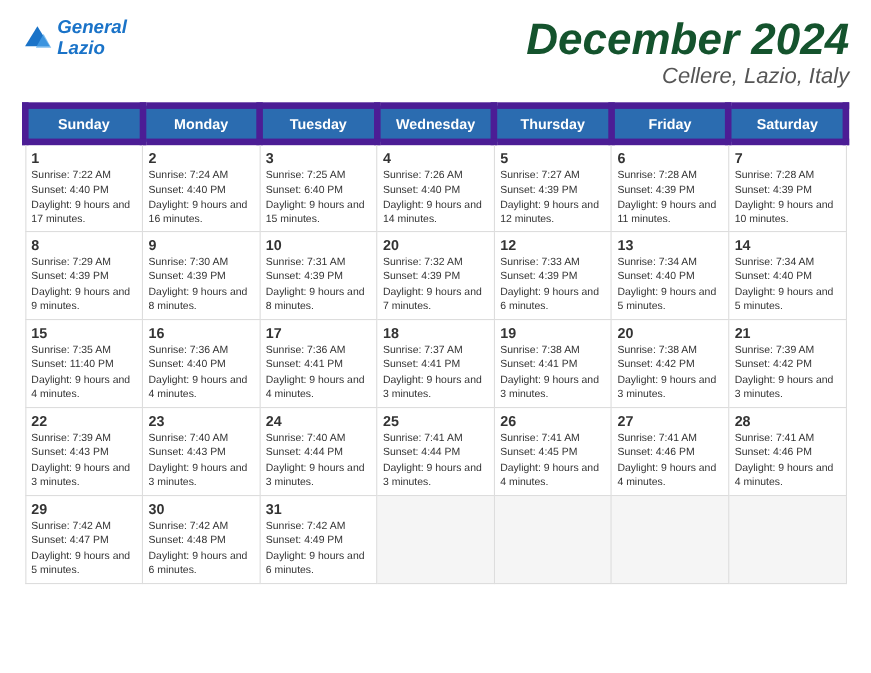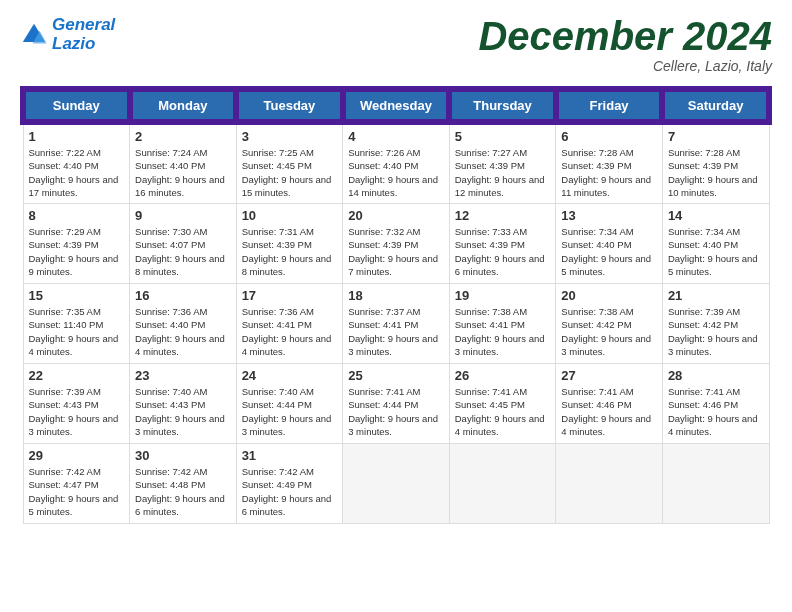--- a/index.html
+++ b/index.html
@@ -33,21 +33,21 @@
     .title-block {
       text-align: right;
     }
     .month-title {
       font-size: 40px;
       font-weight: bold;
       color: #14532d;
       line-height: 1;
     }
     .location {
-      font-size: 14px;
+      font-size: 20px;
       color: #555;
       margin-top: 2px;
     }
     table {
       width: 100%;
       border-collapse: collapse;
       table-layout: fixed;
     }
     th {
       background-color: #2b6cb0;
@@ -125,21 +125,21 @@
           </td>
           <td>
             <span class="day-num">2</span>
             <div class="cell-text" style="white-space: pre-line;">Sunrise: 7:24 AM
 Sunset: 4:40 PM
 Daylight: 9 hours and 16 minutes.</div>
           </td>
           <td>
             <span class="day-num">3</span>
             <div class="cell-text" style="white-space: pre-line;">Sunrise: 7:25 AM
-Sunset: 4:45 PM
+Sunset: 6:40 PM
 Daylight: 9 hours and 15 minutes.</div>
           </td>
           <td>
             <span class="day-num">4</span>
             <div class="cell-text" style="white-space: pre-line;">Sunrise: 7:26 AM
 Sunset: 4:40 PM
 Daylight: 9 hours and 14 minutes.</div>
           </td>
           <td>
             <span class="day-num">5</span>
@@ -163,21 +163,21 @@
         <tr>
           <td>
             <span class="day-num">8</span>
             <div class="cell-text" style="white-space: pre-line;">Sunrise: 7:29 AM
 Sunset: 4:39 PM
 Daylight: 9 hours and 9 minutes.</div>
           </td>
           <td>
             <span class="day-num">9</span>
             <div class="cell-text" style="white-space: pre-line;">Sunrise: 7:30 AM
-Sunset: 4:07 PM
+Sunset: 4:39 PM
 Daylight: 9 hours and 8 minutes.</div>
           </td>
           <td>
             <span class="day-num">10</span>
             <div class="cell-text" style="white-space: pre-line;">Sunrise: 7:31 AM
 Sunset: 4:39 PM
 Daylight: 9 hours and 8 minutes.</div>
           </td>
           <td>
             <span class="day-num">20</span>

